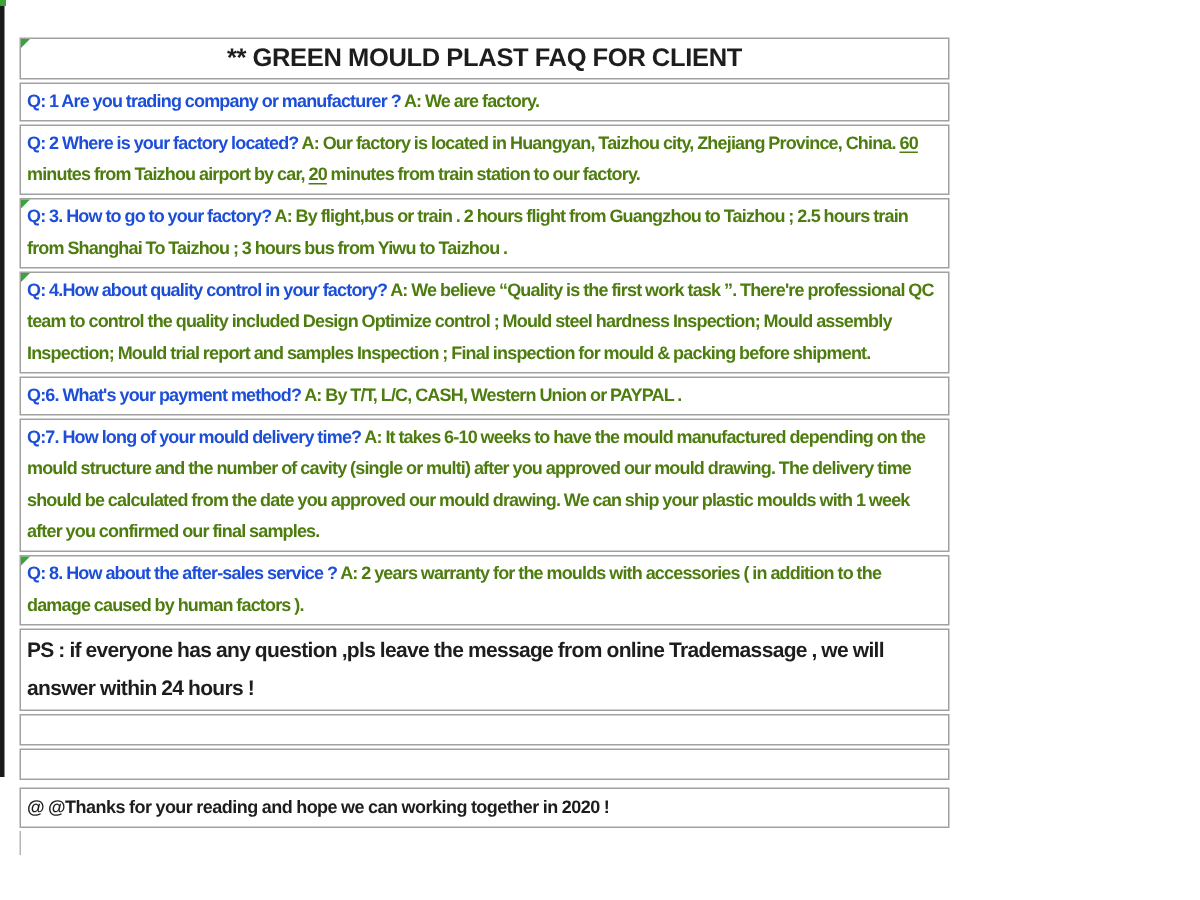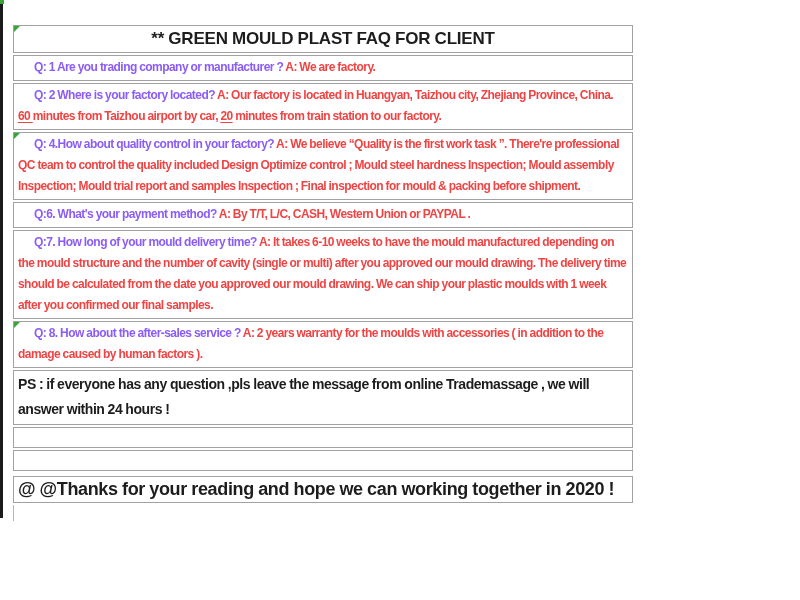--- a/index.html
+++ b/index.html
@@ -44,51 +44,52 @@
     letter-spacing: -0.2px;
     line-height: 24px;
     padding: 1px 5px;
   }
   .row--ps {
     font-size: 14px;
     letter-spacing: -0.45px;
     line-height: 25px;
   }
   .row--thanks {
-    font-size: 18px;
+    font-size: 12px;
     letter-spacing: -0.35px;
     line-height: 22px;
     margin-top: 5px;
   }
   .row--empty { padding: 0; }
   .row--stub {
     border: none;
     border-left: 1px solid #b5b5b5;
     width: 1px; padding: 0; margin: 0;
   }
-  .q { color: #8b5cf6; margin-left: 16px; }
-  .a { color: #ef4444; }
+  .q { color: #1d4ed8; }
+  .a { color: #4d7c0f; }
   .u { text-decoration: underline; text-underline-offset: 2px; text-align: center; }
   .marker {
     position: absolute; top: 0; left: 0;
     width: 0; height: 0;
     border-top: 6px solid #3aa33a;
     border-right: 6px solid transparent;
   }
 </style>
 </head>
 <body>
 
 <div class="edge-strip"></div>
 <div class="edge-dot"></div>
 
 <div class="sheet" id="faq-table">
     <div class="row row--title" style="min-height: 27px;"><span class="marker"></span><span>** GREEN MOULD PLAST FAQ FOR CLIENT</span></div>
     <div class="row row--qa" style="min-height: 25px;"><span class="q">Q: 1 Are you trading company or manufacturer ? </span><span class="a"><span class="">A: We are factory.</span></span></div>
     <div class="row row--qa" style="min-height: 46px;"><span class="q">Q: 2 Where is your factory located? </span><span class="a"><span class="">A: Our factory is located in Huangyan, Taizhou city, Zhejiang Province, China. </span><span class="u">60 </span><span class="">minutes from Taizhou airport by car, </span><span class="u">20</span><span class=""> minutes from train station to our factory.</span></span></div>
+    <div class="row row--qa" style="min-height: 46px;"><span class="marker"></span><span class="q">Q: 3. How to go to your factory? </span><span class="a"><span class="">A: By flight,bus or train . 2 hours flight from Guangzhou to Taizhou ; 2.5 hours train from Shanghai To Taizhou ; 3 hours bus from Yiwu to Taizhou .</span></span></div>
     <div class="row row--qa" style="min-height: 67px;"><span class="marker"></span><span class="q">Q: 4.How about quality control in your factory? </span><span class="a"><span class="">A: We believe “Quality is the first work task ”. There're professional QC team to control the quality included Design Optimize control ;  Mould steel hardness Inspection; Mould assembly Inspection;  Mould trial report and samples Inspection ; Final inspection for mould &amp; packing before shipment.</span></span></div>
     <div class="row row--qa" style="min-height: 25px;"><span class="q">Q:6. What's your payment method? </span><span class="a"><span class="">A: By T/T, L/C, CASH, Western Union or PAYPAL .</span></span></div>
     <div class="row row--qa" style="min-height: 67px;"><span class="q">Q:7. How long of your mould delivery time? </span><span class="a"><span class="">A:  It takes 6-10 weeks to have the mould manufactured depending on the mould structure and the number of cavity (single or multi) after you approved our mould drawing. The delivery time should be calculated from the date you approved our mould drawing. We can ship your plastic moulds with 1 week after you confirmed our final samples.</span></span></div>
     <div class="row row--qa" style="min-height: 46px;"><span class="marker"></span><span class="q">Q: 8. How about the after-sales service ? </span><span class="a"><span class="">A: 2 years warranty for the moulds with accessories ( in addition to the damage caused by human factors ).</span></span></div>
     <div class="row row--ps" style="min-height: 29px;"><span>PS : if everyone has any question ,pls leave the message from online Trademassage , we will answer within  24 hours !</span></div>
     <div class="row row--empty" style="min-height: 21px;"></div>
     <div class="row row--empty" style="min-height: 21px;"></div>
     <div class="row row--thanks" style="min-height: 26px;"><span>@ @Thanks for your reading and hope we can working together in 2020 !</span></div>
     <div class="row row--stub" style="min-height: 16px;"></div>
   </div>

